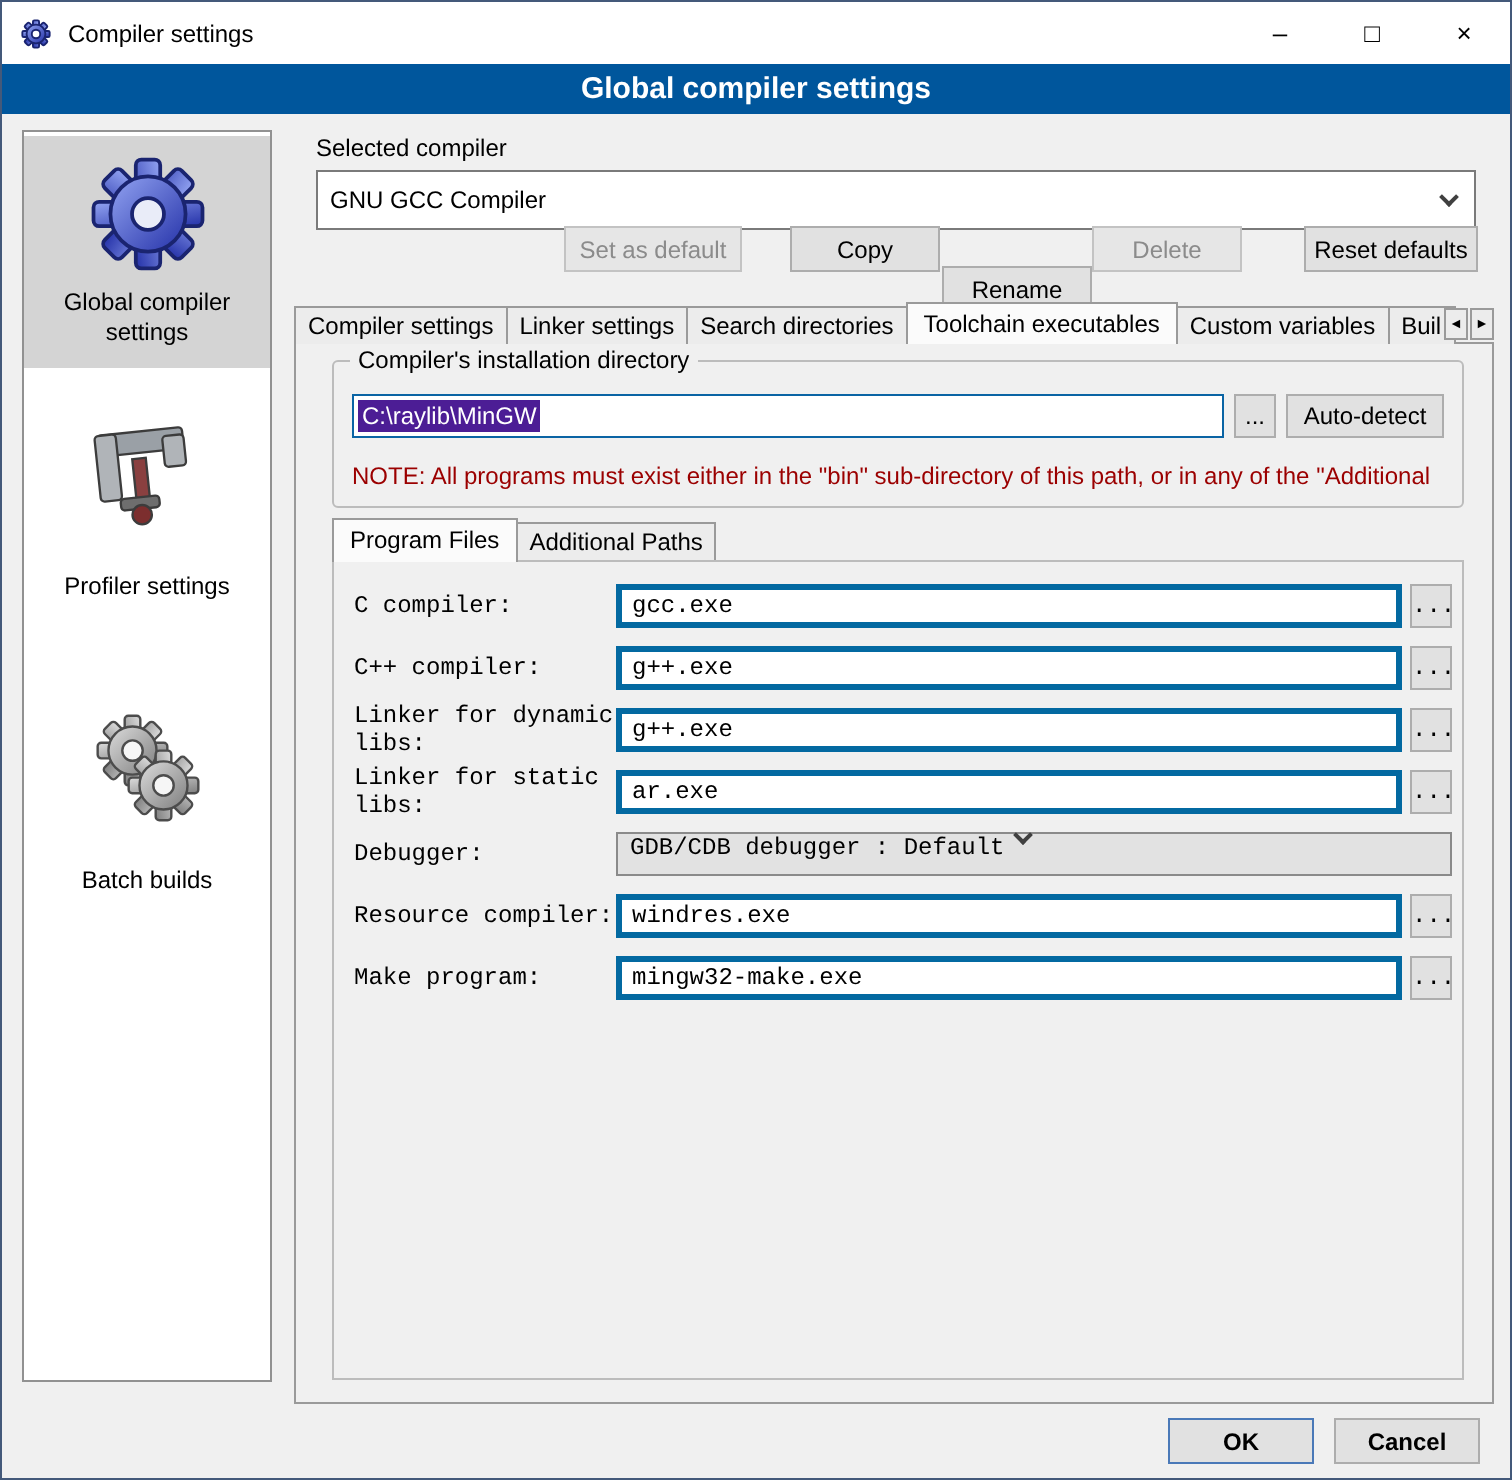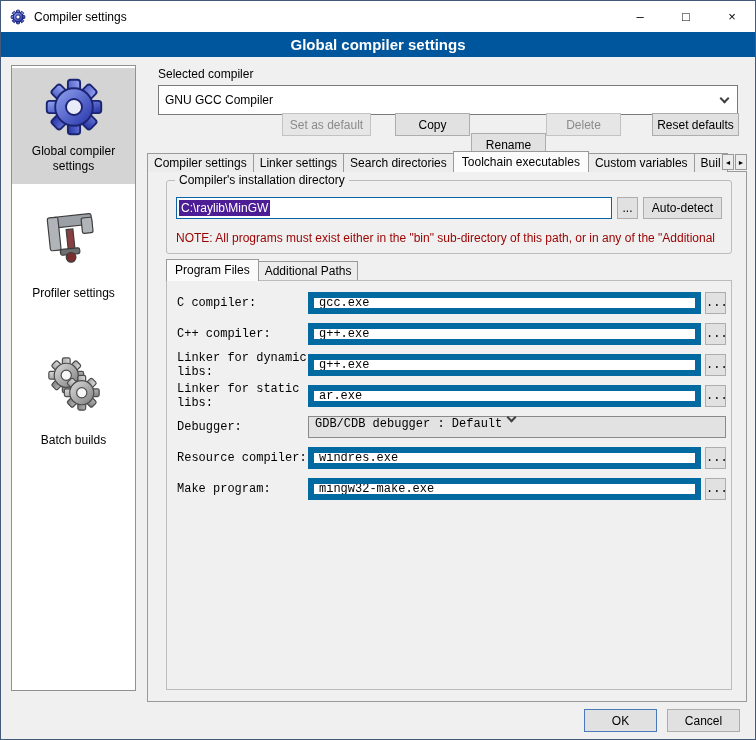--- a/index.html
+++ b/index.html
@@ -82,29 +82,29 @@
   .note { position: absolute; left: 9px; top: 50px; white-space: nowrap; color: #9b0000; }
 
   
   .subtabs { position: absolute; left: 18px; top: 87px; display: flex;
              align-items: flex-end; height: 21px; z-index: 2; }
   .subpanel { position: absolute; left: 18px; top: 108px; width: 566px; height: 410px;
               border: 1px solid #bcbcbc; background: #f0f0f0; }
   .frow { display: flex; align-items: center; height: 22px; margin: 9px 5px 0 10px; font-family: Liberation Mono, monospace; }
   .frow.first { margin-top: 11px; }
   .flabel { width: 131px; flex: none; }
-  .tinput { flex: 1; height: 22px; border: 6px solid #0369a1; padding: 0 5px;
+  .tinput { flex: 1; height: 22px; border: 3px solid #0369a1; padding: 0 5px;
             font: inherit; background: #fff; min-width: 0; }
   .frow .dots { margin-left: 4px; }
   .combo-gray { flex: 1; height: 22px; background: #e2e2e2; border: 1px solid #8a8a8a;
                 display: flex; align-items: flex-start; padding-left: 6px; cursor: default; }
 
   
   .footer { position: absolute; top: 708px; right: 15px; display: flex; gap: 10px; }
-  .btn-ok, .btn-cancel { width: 73px; height: 23px; }
+  .btn-ok, .btn-cancel { width: 73px; height: 23px; font-weight: bold; }
   .btn-ok { border-color: #4a79b8; }
 
   .defs-svg { position: absolute; width: 0; height: 0; }
 </style>
 </head>
 <body>
 
 <svg class="defs-svg" aria-hidden="true">
   <defs>
     <linearGradient id="gblue" x1="0" y1="0" x2="1" y2="1">

